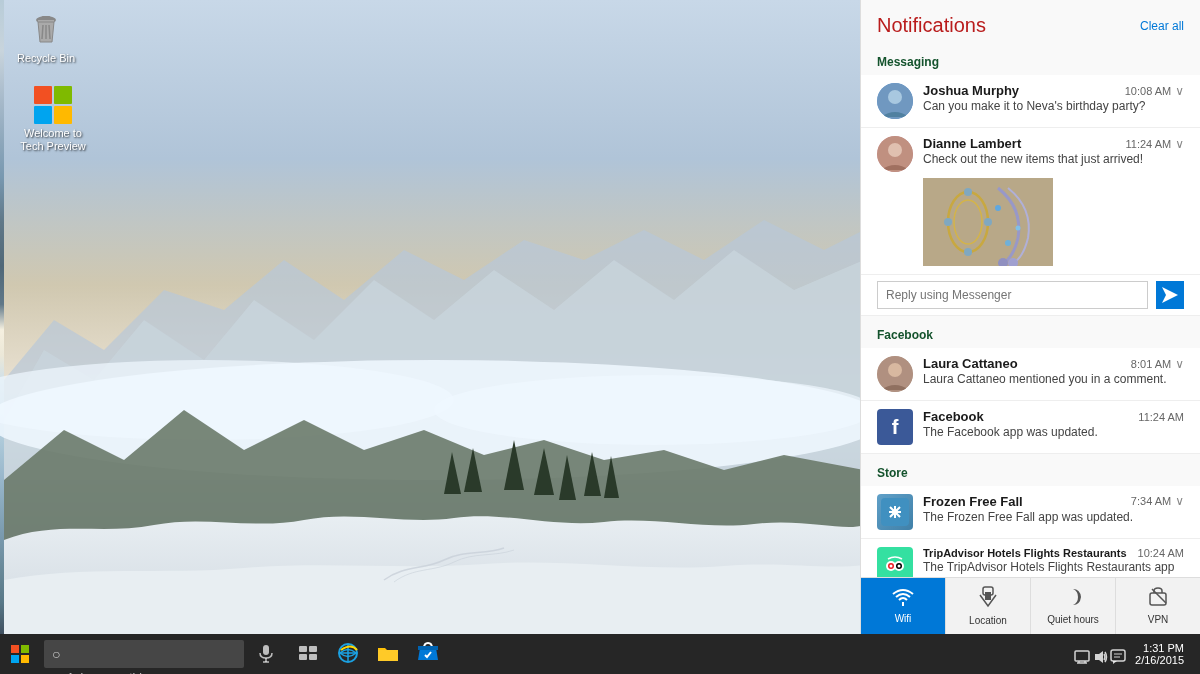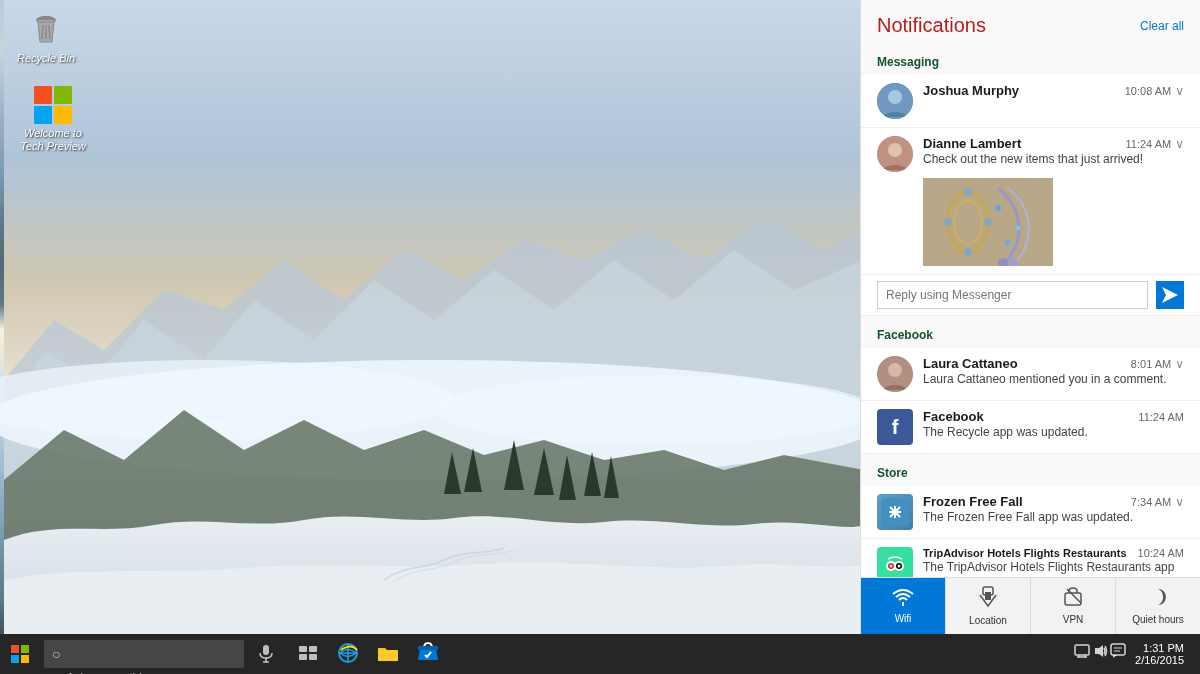--- a/index.html
+++ b/index.html
@@ -6,21 +6,20 @@
     body { width: 1200px; height: 674px; overflow: hidden; font-family: 'Segoe UI', Arial, sans-serif; position: relative; }
 
     
     #desktop {
       width: 868px;
       height: 634px;
       position: absolute;
       top: 0; left: 0;
       background: linear-gradient(160deg, #c8d8e8 0%, #b0c4d8 10%, #a8b8d0 20%, #8fa8c0 30%, #7090a8 40%, #506878 50%, #485860 55%, #405060 60%, #f0ece0 65%, #e8e0d0 70%, #d8e8f0 75%, #c0d8e8 80%, #a8c0d0 85%, #90a8b8 90%, #788898 95%, #607080 100%);
       background: linear-gradient(180deg, #b8ccd8 0%, #c8d4dc 8%, #aabccc 15%, #8fa8bc 22%, #7898b0 28%, #607888 35%, #506878 42%, #607888 48%, #f5f0e0 52%, #ece8d8 56%, #d0e0e8 60%, #c0d4e0 65%, #acc8d8 70%, #9ab8cc 75%, #88a8bc 80%, #7898ac 85%, #688898 90%, #587888 95%, #405060 100%);
-      font-style: italic;
     }
 
     
     .desktop-scene {
       width: 100%;
       height: 100%;
     }
 
     
     .desktop-icon {
@@ -129,21 +128,21 @@
       height: 40px;
       display: flex;
       align-items: center;
       justify-content: center;
       cursor: pointer;
       border-bottom: 2px solid transparent;
     }
 
     .taskbar-tray {
       display: flex;
-      align-items: flex-start;
+      align-items: flex-end;
       padding: 0 8px;
     }
 
     .taskbar-tray-icon {
       width: 18px;
       height: 18px;
       display: flex;
       align-items: center;
       justify-content: center;
       cursor: pointer;
@@ -574,20 +573,21 @@
       <div class="notif-content">
         <div class="notif-name-row">
           <div style="display:flex;align-items:center;justify-content:space-between;width:100%">
             <span class="notif-name">Joshua Murphy</span>
             <div style="display:flex;align-items:center">
               <span class="notif-time">10:08 AM</span>
               <span class="notif-chevron">∨</span>
             </div>
           </div>
         </div>
+        <div class="notif-message">Can you make it to Neva's birthday party?</div>
       </div>
     </div>
 
     <div class="notif-image-item">
       <div class="notif-image-top">
         <div class="notif-avatar avatar-dianne">
           <svg width="36" height="36" viewBox="0 0 36 36">
             <circle cx="18" cy="18" r="18" fill="#c09080"></circle>
             <circle cx="18" cy="14" r="7" fill="#e0c0b0"></circle>
             <path d="M4,34 Q18,24 32,34" fill="#a07060"></path>
@@ -661,36 +661,36 @@
       </div>
     </div>
 
     <div class="notif-item">
       <div class="fb-icon">f</div>
       <div class="notif-content">
         <div style="display:flex;align-items:center;justify-content:space-between;width:100%">
           <span class="notif-name">Facebook</span>
           <span class="notif-time">11:24 AM</span>
         </div>
-        <div class="notif-message">The Recycle app was updated.</div>
+        <div class="notif-message">The Facebook app was updated.</div>
       </div>
     </div>
 
     <div class="notif-section-header" style="margin-top:4px;">Store</div>
 
     <div class="notif-item">
       <div class="frozen-icon">
         <svg width="28" height="28" viewBox="0 0 28 28">
           <rect width="28" height="28" rx="4" fill="#4090c0"></rect>
           <path d="M8,14 L20,14 M14,8 L14,20 M9,9 L19,19 M19,9 L9,19" stroke="white" stroke-width="2"></path>
           <circle cx="14" cy="14" r="3" fill="white" opacity="0.9"></circle>
         </svg>
       </div>
       <div class="notif-content">
-        <div style="display:flex;align-items:flex-end;justify-content:space-between;width:100%">
+        <div style="display:flex;align-items:flex-start;justify-content:space-between;width:100%">
           <span class="notif-name">Frozen Free Fall</span>
           <div style="display:flex;align-items:center">
             <span class="notif-time">7:34 AM</span>
             <span class="notif-chevron">∨</span>
           </div>
         </div>
         <div class="notif-message">The Frozen Free Fall app was updated.</div>
       </div>
     </div>
 
@@ -735,35 +735,35 @@
         <svg width="18" height="22" viewBox="0 0 18 22" fill="none">
           <rect x="4" y="1" width="10" height="8" rx="2" fill="none" stroke="#555" stroke-width="1.5"></rect>
           <path d="M1,9 L9,20 L17,9" stroke="#555" stroke-width="1.5" fill="none"></path>
           <rect x="6" y="6" width="6" height="8" fill="#555"></rect>
         </svg>
       </div>
       <span class="quick-action-label" style="color:#333;">Location</span>
     </div>
     <div class="quick-action">
       <div class="quick-action-icon">
+        <svg width="20" height="20" viewBox="0 0 20 20">
+          <path d="M15,10 Q15,4 10,2 Q17,2 18,10 Q17,18 10,18 Q15,16 15,10 Z" fill="#555"></path>
+        </svg>
+      </div>
+      <span class="quick-action-label" style="color:#333;">Quiet hours</span>
+    </div>
+    <div class="quick-action">
+      <div class="quick-action-icon">
         <svg width="22" height="20" viewBox="0 0 22 20">
           <rect x="3" y="6" width="16" height="12" rx="2" fill="none" stroke="#555" stroke-width="1.5"></rect>
           <path d="M7,6 L7,4 Q7,1 11,1 Q15,1 15,4 L15,6" stroke="#555" stroke-width="1.5" fill="none"></path>
           <line x1="5" y1="2" x2="19" y2="16" stroke="#555" stroke-width="1.5"></line>
         </svg>
       </div>
       <span class="quick-action-label" style="color:#333;">VPN</span>
-    </div>
-    <div class="quick-action">
-      <div class="quick-action-icon">
-        <svg width="20" height="20" viewBox="0 0 20 20">
-          <path d="M15,10 Q15,4 10,2 Q17,2 18,10 Q17,18 10,18 Q15,16 15,10 Z" fill="#555"></path>
-        </svg>
-      </div>
-      <span class="quick-action-label" style="color:#333;">Quiet hours</span>
     </div>
   </div>
 </div>
 
 <div id="taskbar">
 
   <div class="taskbar-start">
     <div class="win-logo">
       <div class="win-logo-tile" style="background:#f25022;"></div>
       <div class="win-logo-tile" style="background:#7fba00;"></div>

